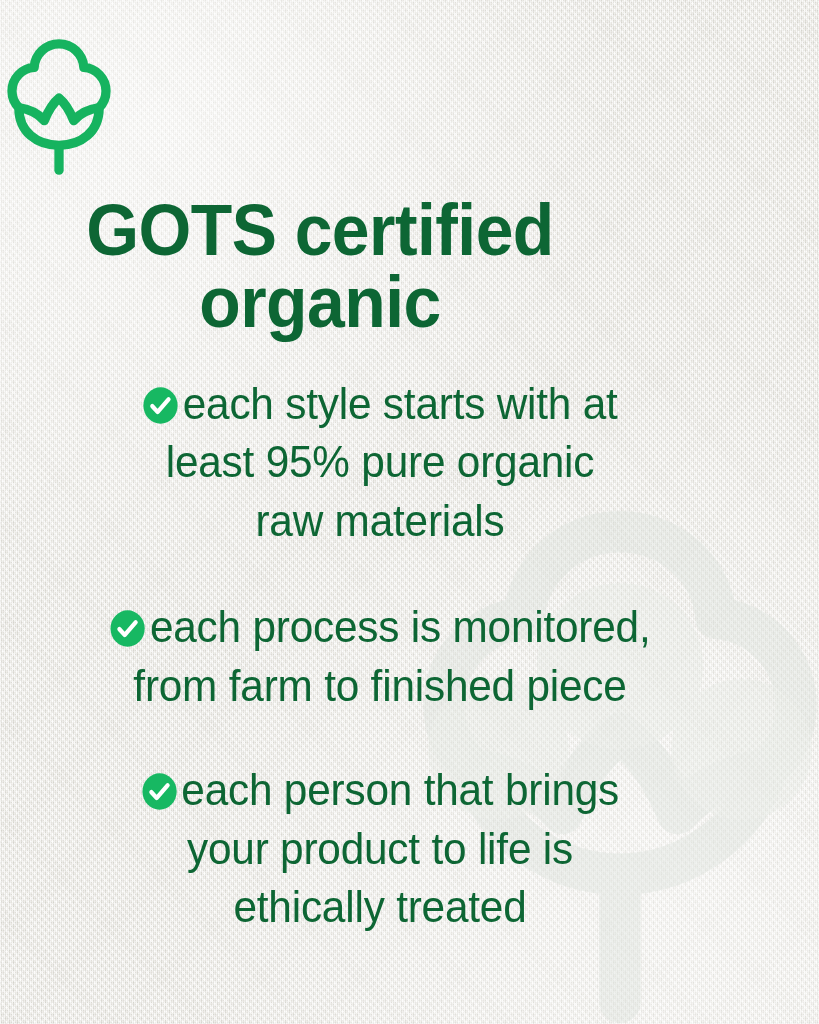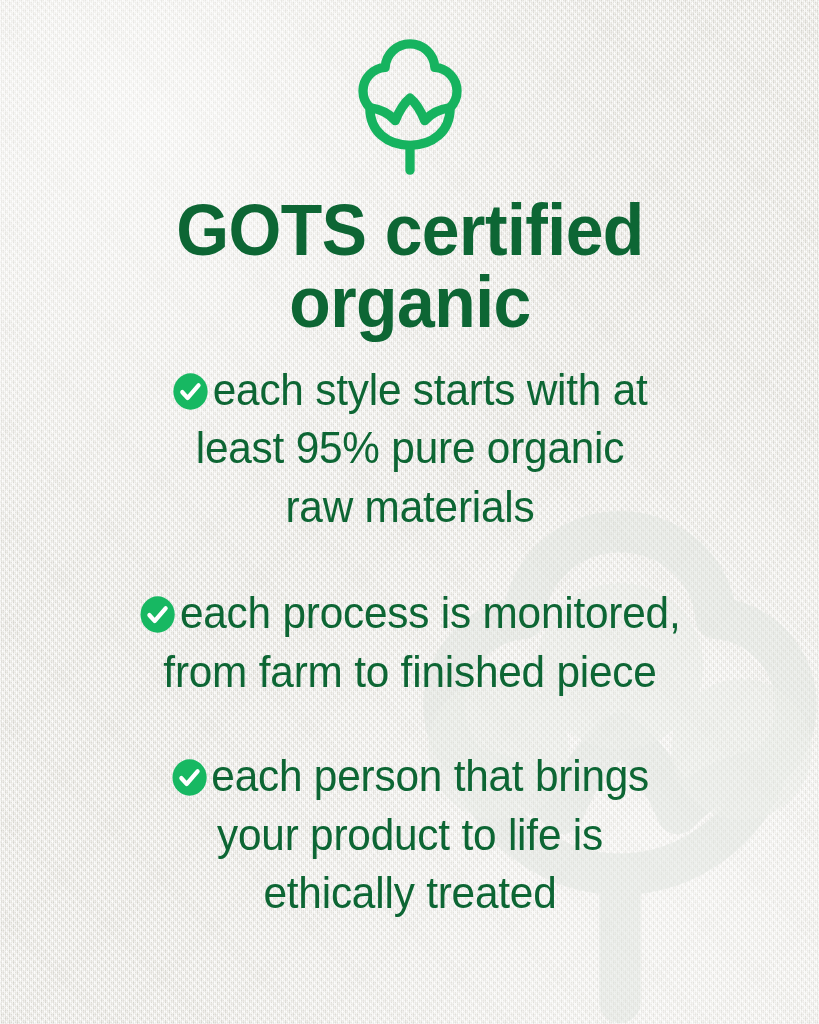--- a/index.html
+++ b/index.html
@@ -56,21 +56,21 @@
     left:300px;top:455px;
     width:640px;height:640px;
     opacity:.40;
     pointer-events:none;
   }
   .watermark svg{display:block;width:100%;height:100%;}
 
   
   .content{
     position:absolute;inset:0;
-    display:flex;flex-direction:column;align-items:center;
+    display:flex;flex-direction:column;
   }
   .logo{
     margin-top:36px;
     width:118px;height:142px;
   }
   .logo svg{display:block;width:100%;height:100%;}
 
   .title{
     margin:16px 0 0 0;
     color:#0d6634;
@@ -78,21 +78,21 @@
     font-size:73px;
     line-height:.99;
     letter-spacing:-0.6px;
     text-align:center;
     width:640px;
     transform:scaleX(.93);
     transform-origin:center top;
   }
 
   .bullets{
-    margin-top:20px;
+    margin-top:34px;
     width:760px;
     display:flex;flex-direction:column;align-items:center;
   }
   .bullet{
     text-align:center;
     color:#0d6634;
     font-size:45px;
     line-height:1.30;
     letter-spacing:-0.2px;
     transform:scaleX(.94);

